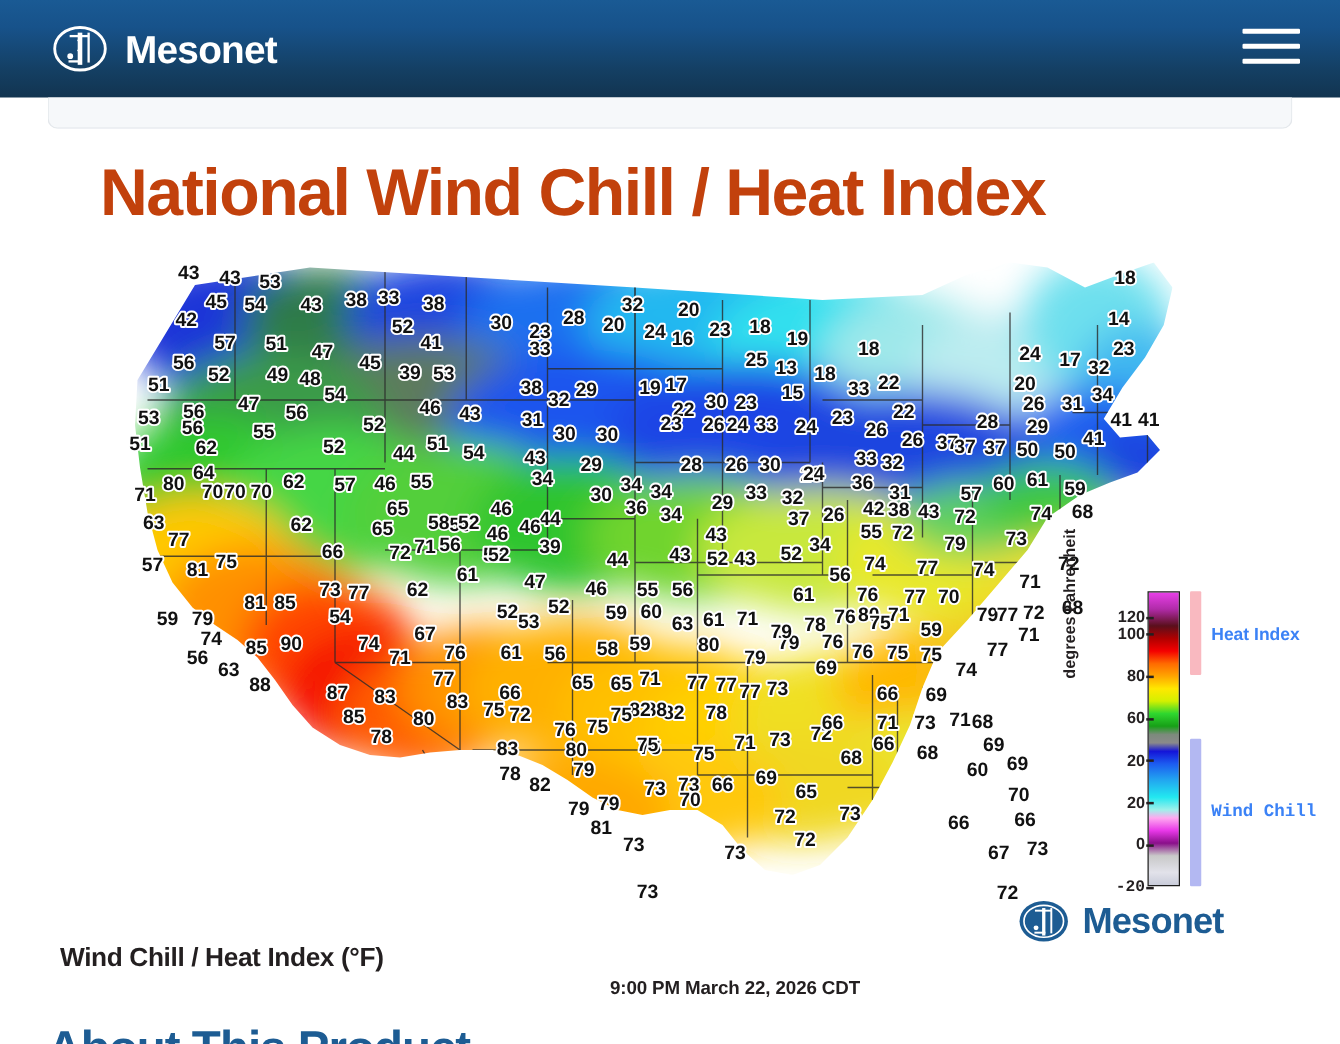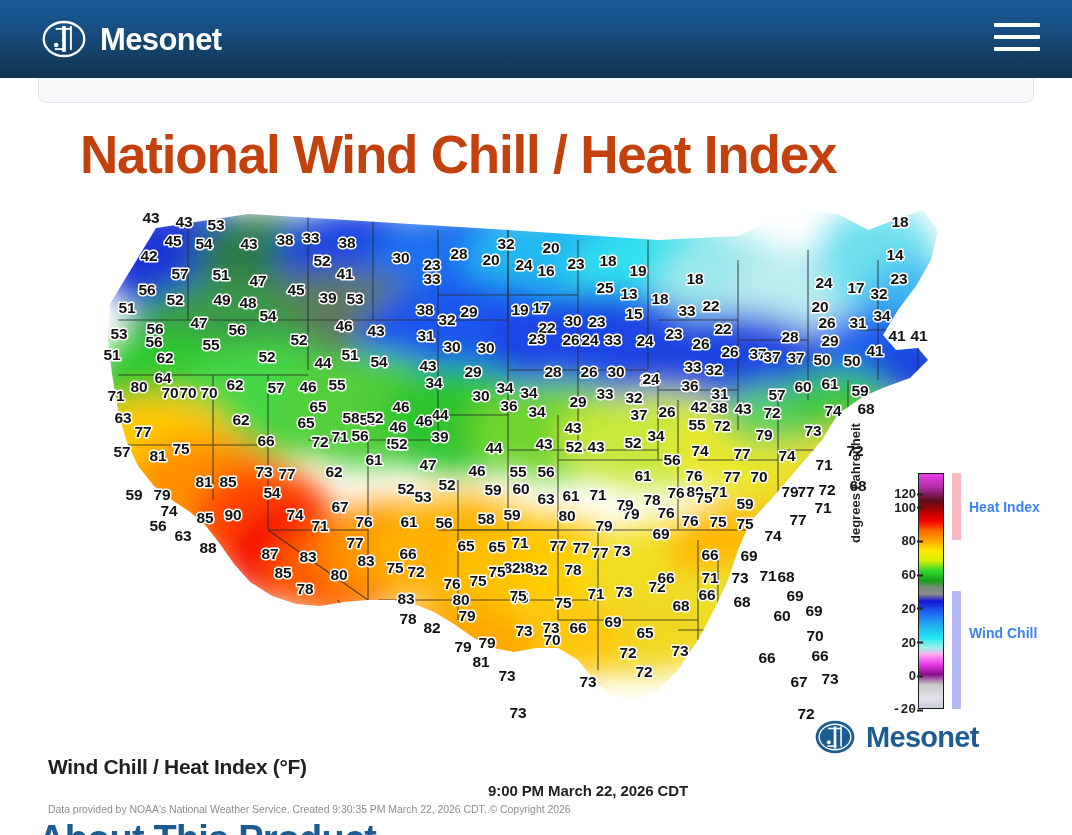--- a/index.html
+++ b/index.html
@@ -569,21 +569,20 @@
         <text x="587" y="310" text-anchor="middle" class="sv" stroke="#ffffff" stroke-width="3" paint-order="stroke" stroke-linejoin="round">79</text>
         <text x="614" y="305" text-anchor="middle" class="sv" stroke="#ffffff" stroke-width="3" paint-order="stroke" stroke-linejoin="round">78</text>
         <text x="638" y="298" text-anchor="middle" class="sv" stroke="#ffffff" stroke-width="3" paint-order="stroke" stroke-linejoin="round">76</text>
         <text x="666" y="303" text-anchor="middle" class="sv" stroke="#ffffff" stroke-width="3" paint-order="stroke" stroke-linejoin="round">75</text>
       </g>
   </svg>
 
   <div class="map-caption">
     <div class="cap-title">Wind Chill / Heat Index (°F)</div>
     <div class="cap-time">9:00 PM March 22, 2026 CDT</div>
-    <div class="cap-credit">Data provided by NOAA's National Weather Service. Created 9:30:35 PM March 22, 2026 CDT. © Copyright 2026</div>
   </div>
 
   <div class="map-watermark">
     <svg class="wm-mark" viewBox="0 0 100 100">
       <ellipse cx="50" cy="50" rx="44" ry="37" fill="#1d5c93"></ellipse>
       <ellipse cx="50" cy="50" rx="36" ry="29" fill="none" stroke="#ffffff" stroke-width="3"></ellipse>
       <rect x="47" y="26" width="6" height="50" fill="#ffffff"></rect>
       <rect x="34" y="29" width="30" height="3.5" fill="#ffffff"></rect>
       <rect x="62" y="26" width="3.5" height="46" fill="#ffffff"></rect>
       <rect x="33" y="69" width="20" height="3.5" fill="#ffffff"></rect>
@@ -602,18 +601,18 @@
         <div class="tick" style="top: 109.143px;">60</div>
         <div class="tick" style="top: 142.857px;">20</div>
         <div class="tick" style="top: 176.571px;">20</div>
         <div class="tick" style="top: 210.286px;">0</div>
         <div class="tick" style="top: 244px; font-family: Liberation Mono, monospace;">-20</div>
       </div>
     <div id="legend-ranges">
         <div class="range-bar" style="top: 8px; height: 67.4286px; background: rgb(249, 185, 192);"></div>
         <div class="range-label" style="top: 41.7143px;">Heat Index</div>
         <div class="range-bar" style="top: 126px; height: 118px; background: rgb(179, 184, 242);"></div>
-        <div class="range-label" style="top: 168px;">Wind Chill</div>
+        <div class="range-label" style="top: 185px; font-family: Liberation Mono, monospace;">Wind Chill</div>
       </div>
   </div>
 </div>
 
 <h2 class="next-heading">About This Product</h2>
 
 </body></html>

